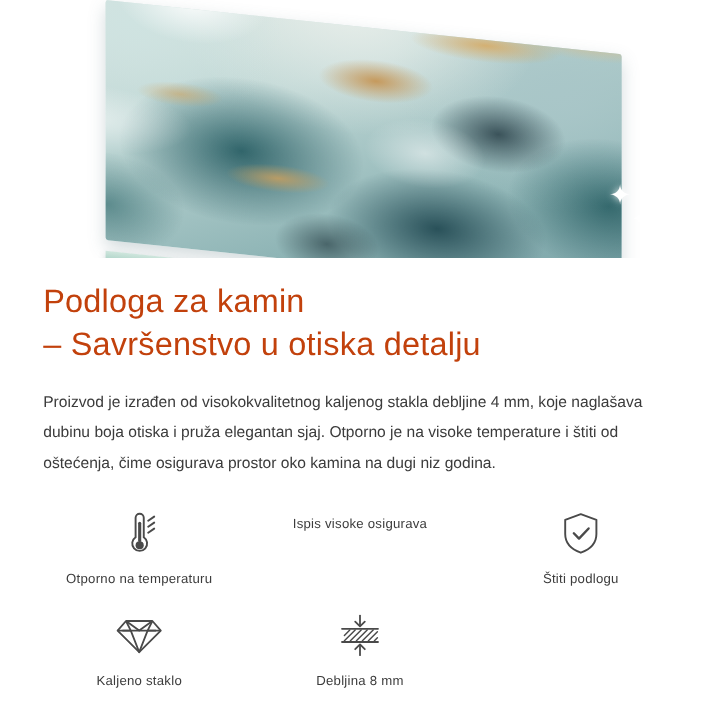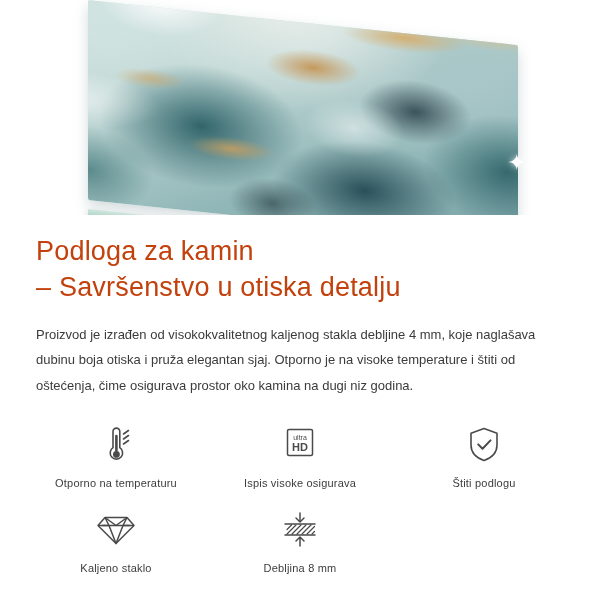--- a/index.html
+++ b/index.html
@@ -198,27 +198,20 @@
           <circle cx="19.4" cy="29.4" r="3.4" fill="#4a4a4a" stroke="none"></circle>
           <line x1="26.5" y1="9" x2="31.5" y2="5.5"></line>
           <line x1="26.5" y1="14" x2="31.5" y2="10.5"></line>
           <line x1="26.5" y1="19" x2="31.5" y2="15.5"></line>
         </svg>
       </div>
       <div class="caption">Otporno na temperaturu</div>
     </div>
 
     <div class="feature">
-      <div class="icon-wrap">
-        <svg width="42" height="40" viewBox="0 0 42 40">
-          <rect x="8.5" y="4.5" width="25" height="26" rx="1.5" fill="none" stroke="#4a4a4a" stroke-width="1.5"></rect>
-          <text x="21" y="15" font-family="Liberation Sans, sans-serif" font-size="7" fill="#4a4a4a" text-anchor="middle">ultra</text>
-          <text x="21" y="26" font-family="Liberation Sans, sans-serif" font-size="11" font-weight="bold" fill="#4a4a4a" text-anchor="middle">HD</text>
-        </svg>
-      </div>
       <div class="caption">Ispis visoke osigurava</div>
     </div>
 
     <div class="feature">
       <div class="icon-wrap">
         <svg width="40" height="42" viewBox="0 0 40 42" fill="none" stroke="#4a4a4a" stroke-width="1.6" stroke-linecap="round" stroke-linejoin="round">
           <path d="M20 4.5 L33 9.2 V21 c0 8.4 -6.4 13.2 -13 15.6 C13.4 34.2 7 29.4 7 21 V9.2 Z"></path>
           <path d="M14.2 20.4 l4.3 4.4 8-8.4" stroke-width="2"></path>
         </svg>
       </div>

